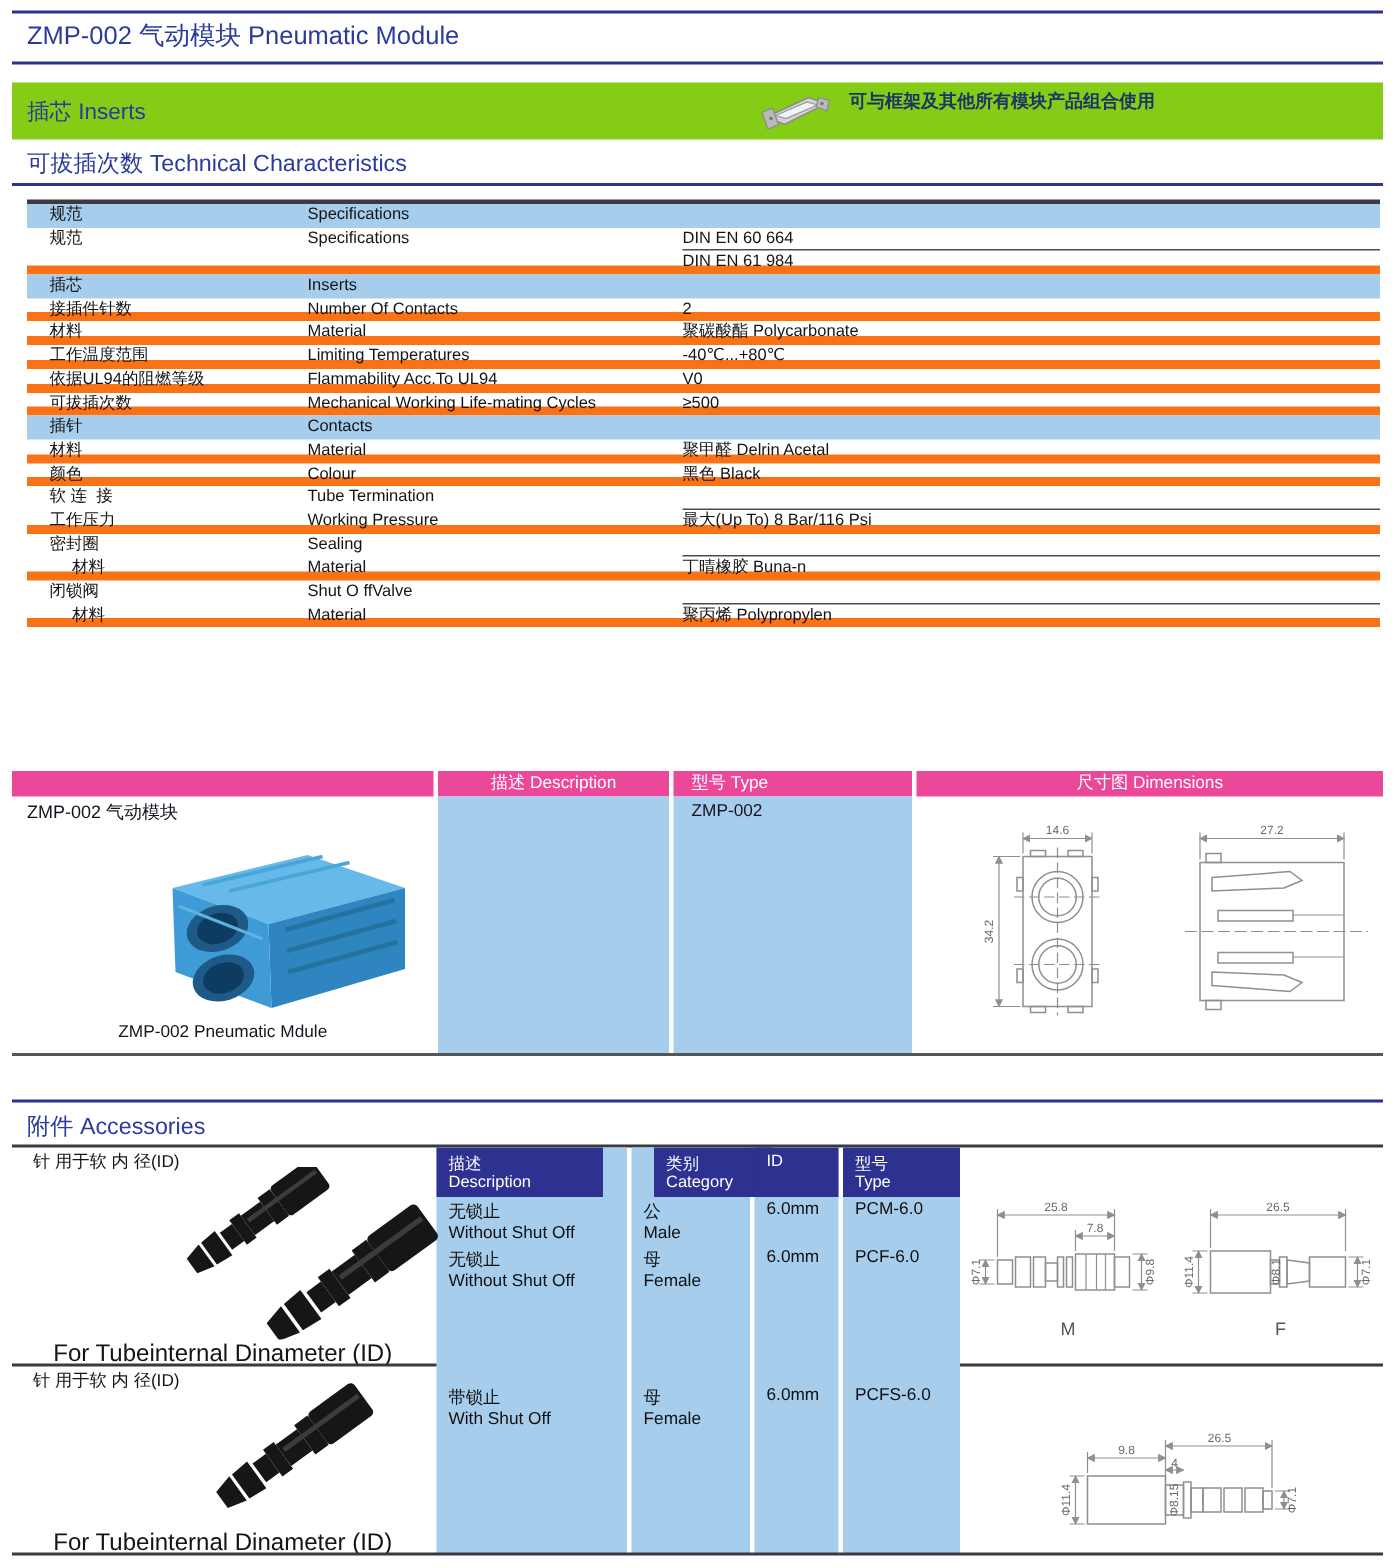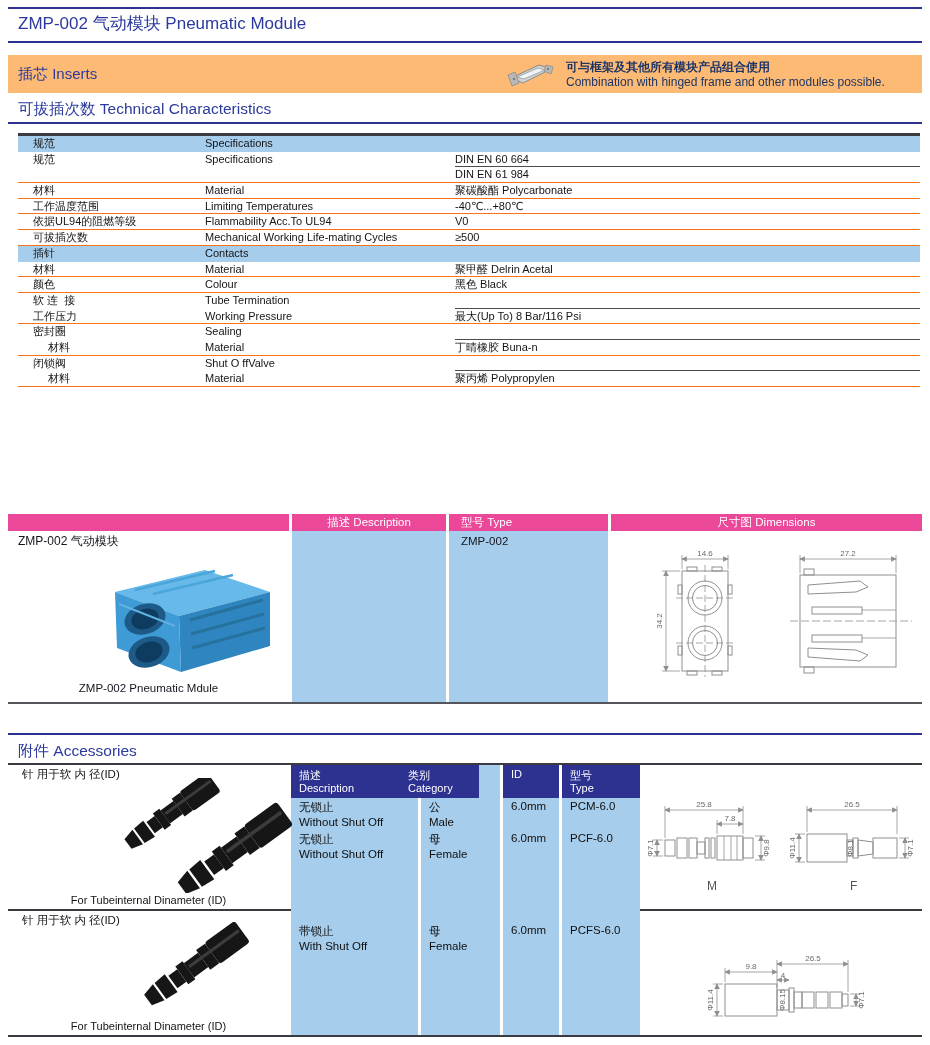--- a/index.html
+++ b/index.html
@@ -3,33 +3,33 @@
 <meta charset="utf-8">
 <style>
   html,body{margin:0;padding:0}
   body{width:930px;height:1045px;position:relative;background:#fff;overflow:hidden;
        font-family:"Liberation Sans","DejaVu Sans",sans-serif;color:#141414}
   .rule{position:absolute;left:8px;width:914px;height:2px;background:#2d3190}
   
   #top-rule{top:7px}
   #page-title{position:absolute;left:18px;top:12px;font-size:17px;color:#2b3a9c}
   #title-rule{top:41px}
-  #banner{position:absolute;left:8px;top:55px;width:914px;height:38px;background:#fdba74}
+  #banner{position:absolute;left:8px;top:55px;width:914px;height:38px;background:#84cc16}
   #banner-label{position:absolute;left:10px;top:10px;font-size:15px;color:#2b3a9c}
   #banner-icon{position:absolute;left:497px;top:3px}
   #banner-note-zh{position:absolute;left:558px;top:4px;font-size:12px;font-weight:bold;color:#1d3566}
   #banner-note-en{position:absolute;left:558px;top:20px;font-size:12px;color:#1d3566}
   .sec-heading{position:absolute;left:18px;font-size:15.5px;color:#2b3a9c}
   #tech-heading{top:99px}
   #tech-rule{top:122px;height:1.5px}
   
   #tech-table{position:absolute;left:18px;top:133px;width:902px;border-top:3px solid #3a3a40}
   .trow{position:relative;height:15.7px;font-size:11px;line-height:15.5px;box-sizing:border-box}
   .trow.section{background:#a6cdec}
-  .trow.bfull{border-bottom:1px solid #f97316}
+  .trow.bfull{border-bottom:6px solid #f97316}
   .tc1{position:absolute;left:15px;white-space:pre}
   .tc1.ind{left:30px}
   .tc2{position:absolute;left:187px}
   .tc3{position:absolute;left:437px}
   .vline{position:absolute;left:437px;right:0;bottom:0;height:1px;background:#4c4c4c}
   
   .pth{position:absolute;top:514px;height:17px;background:#ec4899;color:#fff;
        font-size:11.5px;line-height:17px;text-align:center;box-sizing:border-box}
   #pth-img{left:8px;width:281px}
   #pth-desc{left:292px;width:154px}
@@ -50,27 +50,27 @@
   #acc-table-top{position:absolute;left:8px;top:763px;width:914px;height:2px;background:#3a3a40}
   .acc-col{position:absolute;top:765px;height:271px;background:#a6cdec}
   #acc-col-desc{left:291px;width:127px}
   #acc-col-cat{left:421px;width:79px}
   #acc-col-id{left:503px;width:56px}
   #acc-col-type{left:562px;width:78px}
   .acc-h{position:absolute;top:765px;height:33px;background:#2d3190;color:#fff;font-size:11px}
   .acc-h-zh{position:absolute;left:8px;top:3px}
   .acc-h-en{position:absolute;left:8px;top:17px}
   #acc-h-desc{left:291px;width:111px}
-  #acc-h-cat{left:400px;width:79px}
+  #acc-h-cat{left:436px;width:79px}
   #acc-h-id{left:503px;width:56px}
   #acc-h-type{left:562px;width:78px}
   .acc-label{position:absolute;left:22px;font-size:11.5px;color:#141414}
   #acc-label-0{top:767px}
   #acc-label-1{top:913px}
-  .acc-caption{position:absolute;left:8px;width:281px;text-align:center;font-size:11px;color:#141414}
+  .acc-caption{position:absolute;left:8px;width:281px;text-align:center;font-size:16px;color:#141414}
   #acc-caption-0{top:894px}
   #acc-caption-1{top:1020px}
   #acc-divider-left{position:absolute;left:8px;top:909px;width:283px;height:2px;background:#3a3a40}
   #acc-divider-right{position:absolute;left:640px;top:909px;width:282px;height:2px;background:#3a3a40}
   #acc-bottom{position:absolute;left:8px;top:1035px;width:914px;height:2px;background:#3a3a40}
   .acc-text{position:absolute;font-size:11.5px;color:#101010;white-space:nowrap}
   #acc-photo-0{position:absolute;left:112px;top:778px}
   #acc-photo-1{position:absolute;left:118px;top:922px}
   #acc-drawing-0{position:absolute;left:645px;top:790px}
   #acc-drawing-1{position:absolute;left:700px;top:952px}
@@ -97,40 +97,48 @@
   <span id="banner-label">插芯 Inserts</span>
   <svg id="banner-icon" width="52" height="30" viewBox="0 0 52 30">
     <polygon points="6,20 34,7 46,11 18,25" fill="#d2d2d2" stroke="#8a8a8a" stroke-width="1"></polygon>
     <polygon points="12,19 33,10 40,12 19,21" fill="#eef3f7" stroke="#9a9a9a" stroke-width="0.8"></polygon>
     <polygon points="3,17 10,14 14,25 7,28" fill="#b9b9b9" stroke="#8a8a8a" stroke-width="0.8"></polygon>
     <polygon points="41,7 48,9 46,16 39,13" fill="#b9b9b9" stroke="#8a8a8a" stroke-width="0.8"></polygon>
     <circle cx="9" cy="21" r="1.2" fill="#7a7a7a"></circle>
       <circle cx="43" cy="11" r="1.2" fill="#7a7a7a"></circle>
   </svg>
   <span id="banner-note-zh">可与框架及其他所有模块产品组合使用</span>
-  <span id="banner-note-en">Combination with hinged frame and other modules possible.</span>
 </div>
 
 <div class="sec-heading" id="tech-heading">可拔插次数 Technical Characteristics</div>
 <div class="rule" id="tech-rule"></div>
 <div id="tech-table">
     <div class="trow section">
       <span class="tc1">规范</span>
       <span class="tc2">Specifications</span>
     </div>
     <div class="trow data">
       <span class="tc1">规范</span>
       <span class="tc2">Specifications</span>
       <span class="tc3">DIN EN 60 664</span>
       <i class="vline"></i>
     </div>
     <div class="trow data bfull">
       <span class="tc1"></span>
       <span class="tc2"></span>
       <span class="tc3">DIN EN 61 984</span>
+    </div>
+    <div class="trow section">
+      <span class="tc1">插芯</span>
+      <span class="tc2">Inserts</span>
+    </div>
+    <div class="trow data bfull">
+      <span class="tc1">接插件针数</span>
+      <span class="tc2">Number Of Contacts</span>
+      <span class="tc3">2</span>
     </div>
     <div class="trow data bfull">
       <span class="tc1">材料</span>
       <span class="tc2">Material</span>
       <span class="tc3">聚碳酸酯 Polycarbonate</span>
     </div>
     <div class="trow data bfull">
       <span class="tc1">工作温度范围</span>
       <span class="tc2">Limiting Temperatures</span>
       <span class="tc3">-40℃...+80℃</span>

